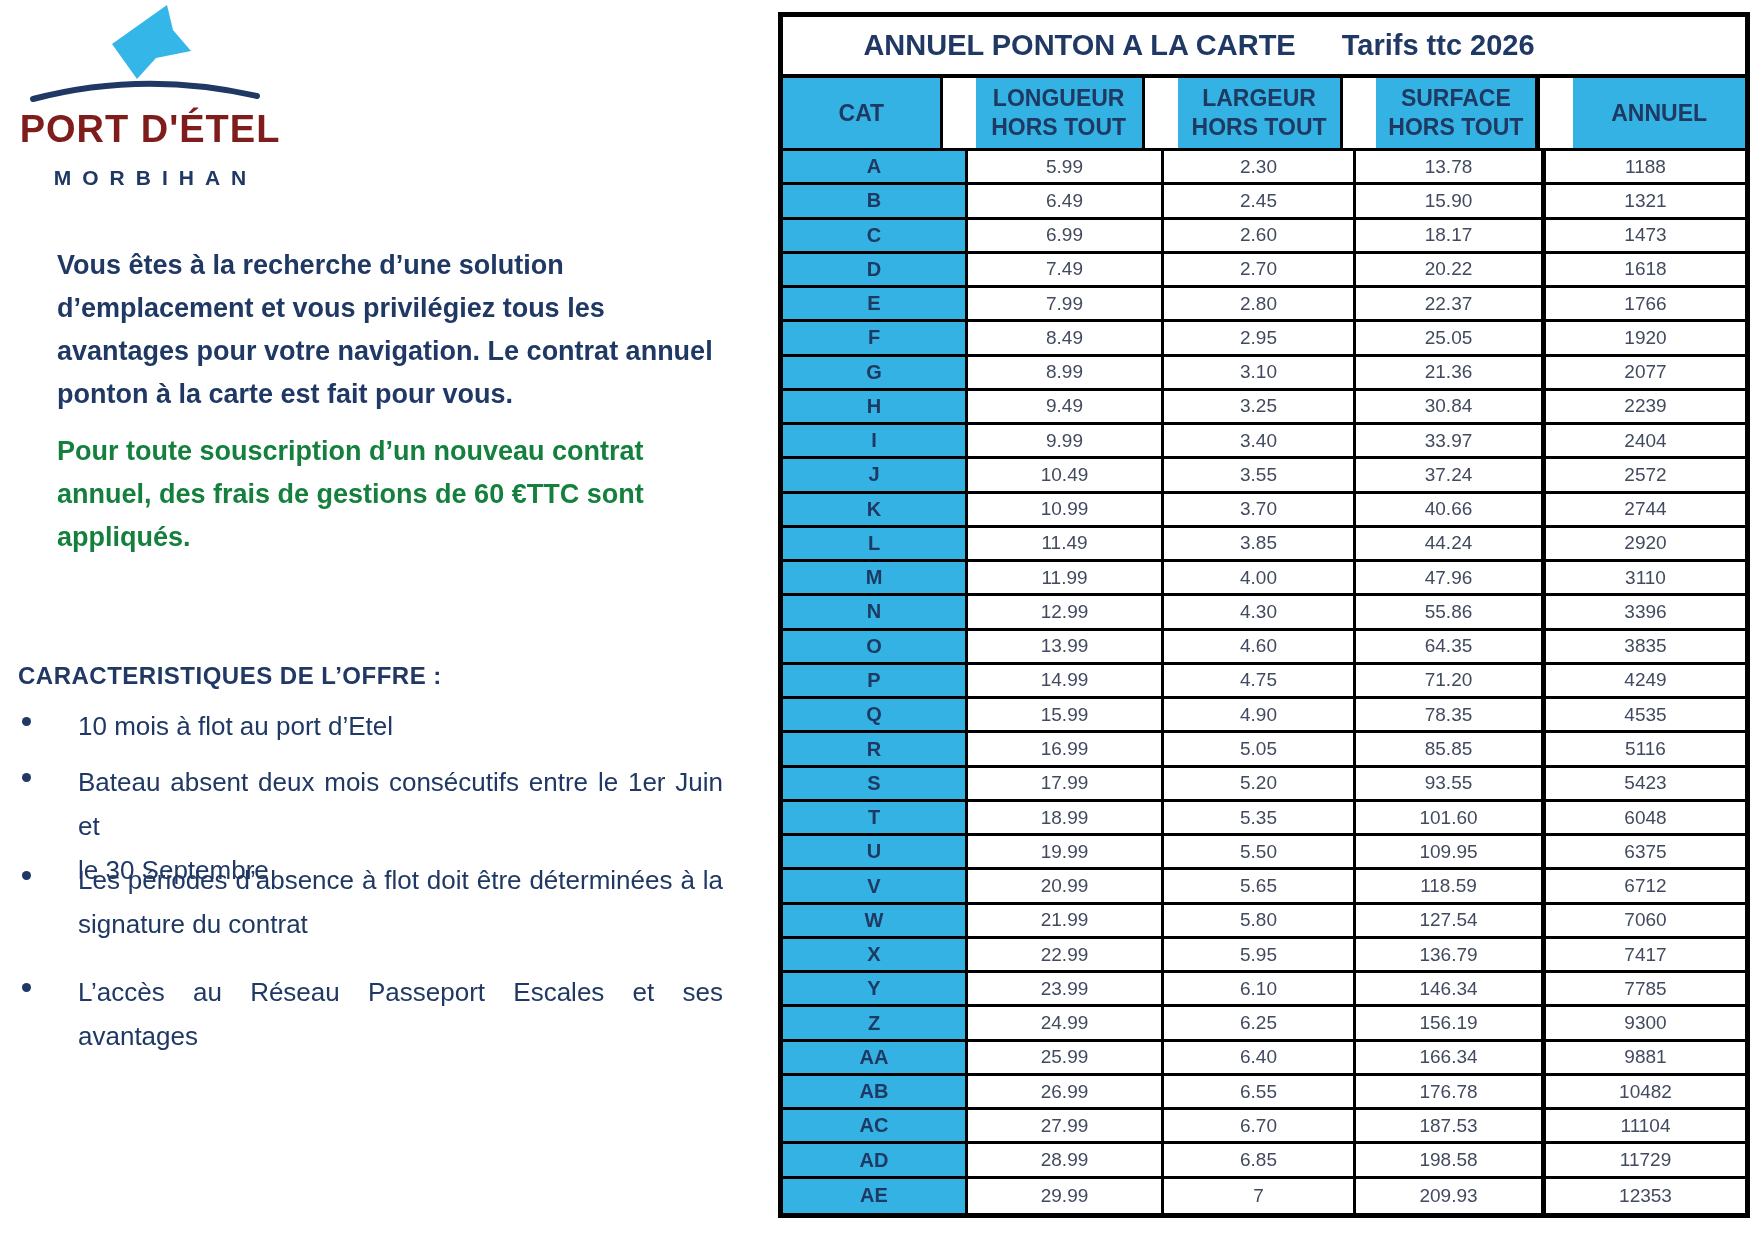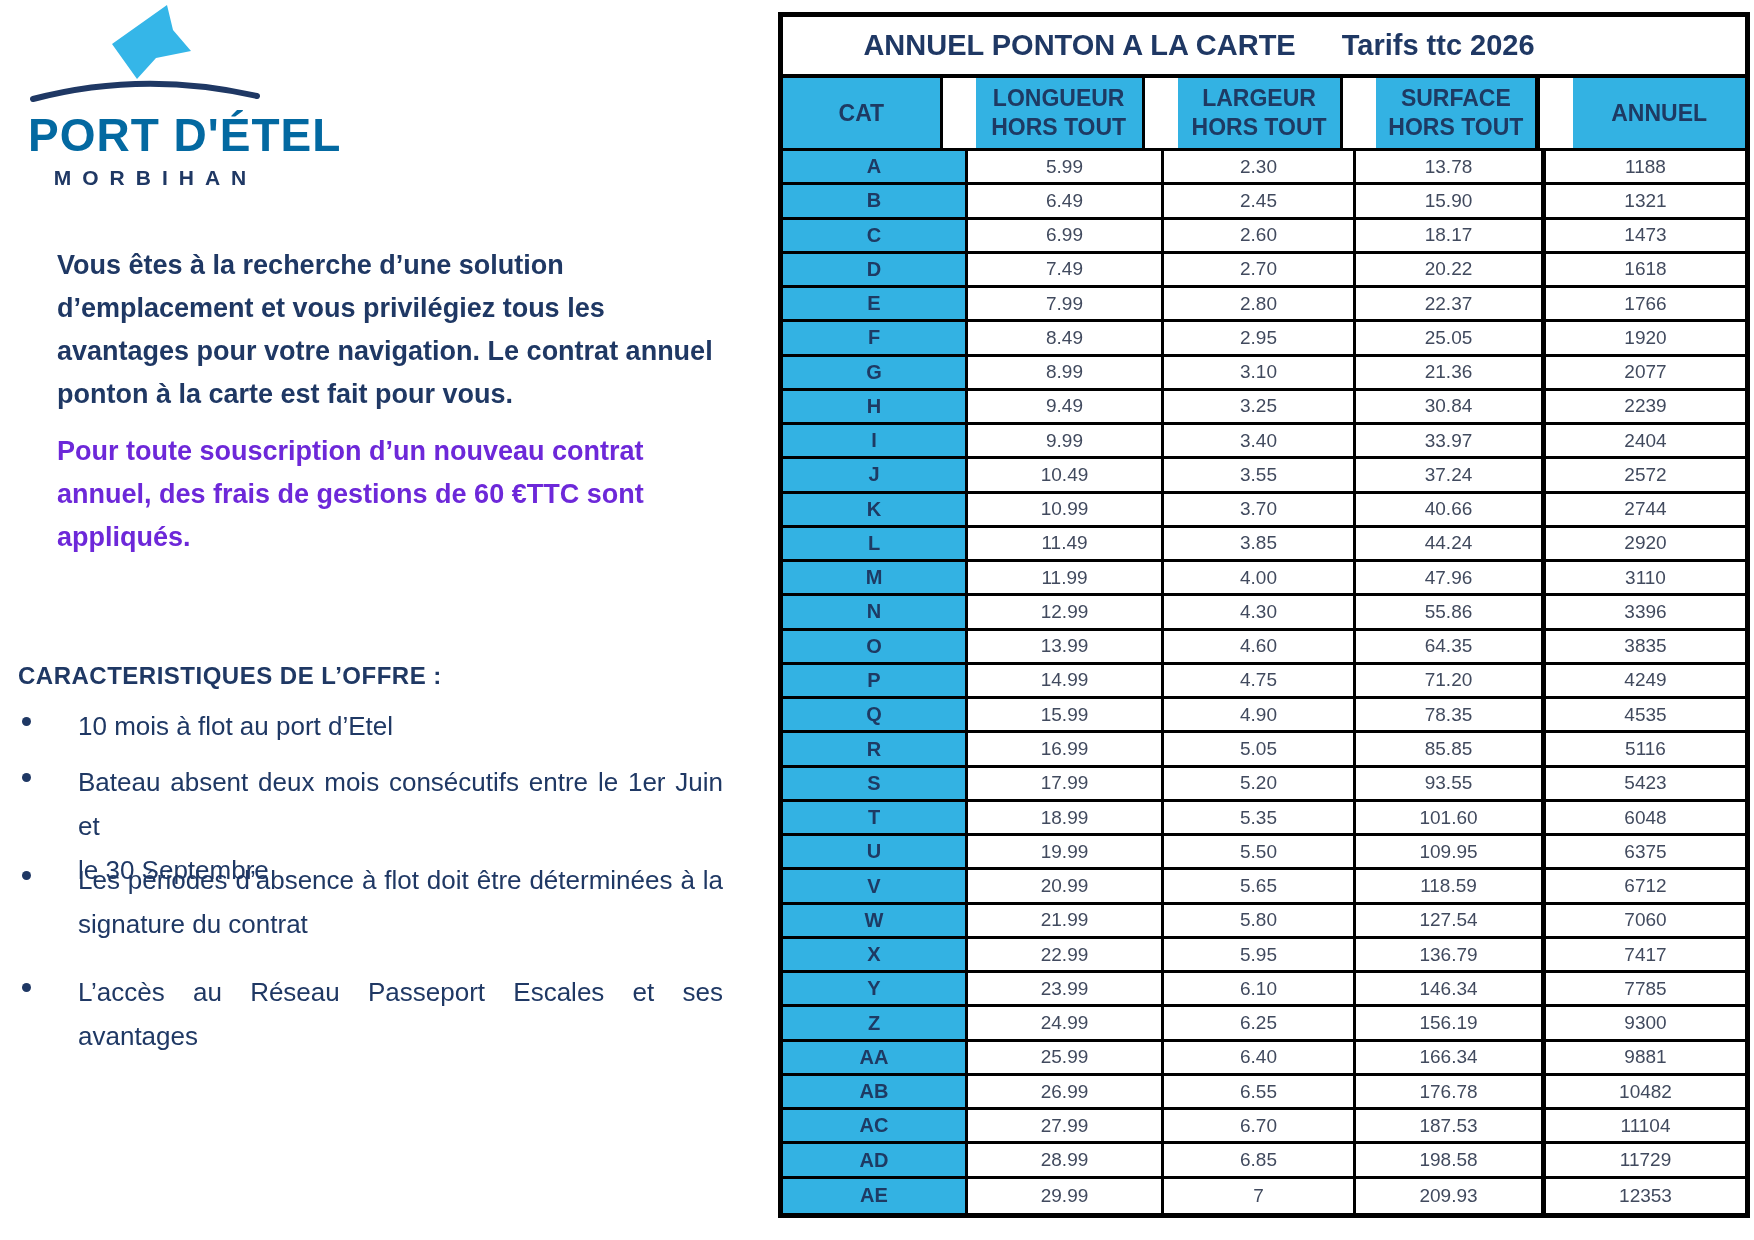--- a/index.html
+++ b/index.html
@@ -6,36 +6,36 @@
   body {
     width: 1754px; height: 1240px;
     position: relative;
     background: #ffffff;
     overflow: hidden;
     font-family: "Liberation Sans", sans-serif;
   }
   .logo-svg { position: absolute; left: 25px; top: 2px; width: 250px; height: 105px; }
   .logo-title {
     position: absolute; left: 0; top: 108px; width: 300px;
-    text-align: center; font-size: 46px; font-weight: bold;
-    color: #0369a1; letter-spacing: 1px; white-space: nowrap; margin-left: 28px;
+    text-align: center; font-size: 38px; font-weight: bold;
+    color: #7f1d1d; letter-spacing: 1px; white-space: nowrap;
   }
   .logo-subtitle {
     position: absolute; left: 0; top: 166px; width: 300px;
     text-align: center; font-size: 21px; font-weight: bold;
     color: #1f3864; letter-spacing: 11px; text-indent: 11px; white-space: nowrap;
   }
 
   .para {
     position: absolute; left: 57px; width: 658px;
     font-size: 27px; font-weight: bold; line-height: 43px;
     text-align: left;
   }
   .para-1 { top: 244px; color: #1f3864; }
-  .para-2 { top: 430px; color: #6d28d9; }
+  .para-2 { top: 430px; color: #15803d; }
 
   .offer-heading {
     position: absolute; left: 18px; top: 662px;
     font-size: 24px; font-weight: bold; color: #1f3864;
     letter-spacing: 0.5px; white-space: nowrap;
   }
 
   .bullet { position: absolute; left: 22px; width: 701px; }
   .bullet .dot {
     position: absolute; left: 0; top: 13px;

